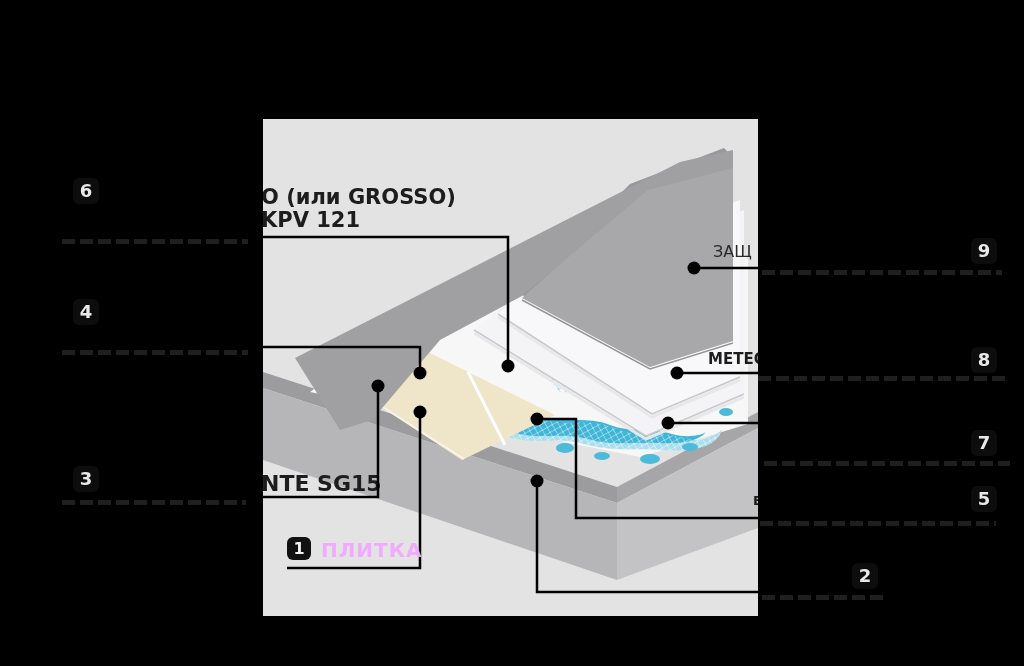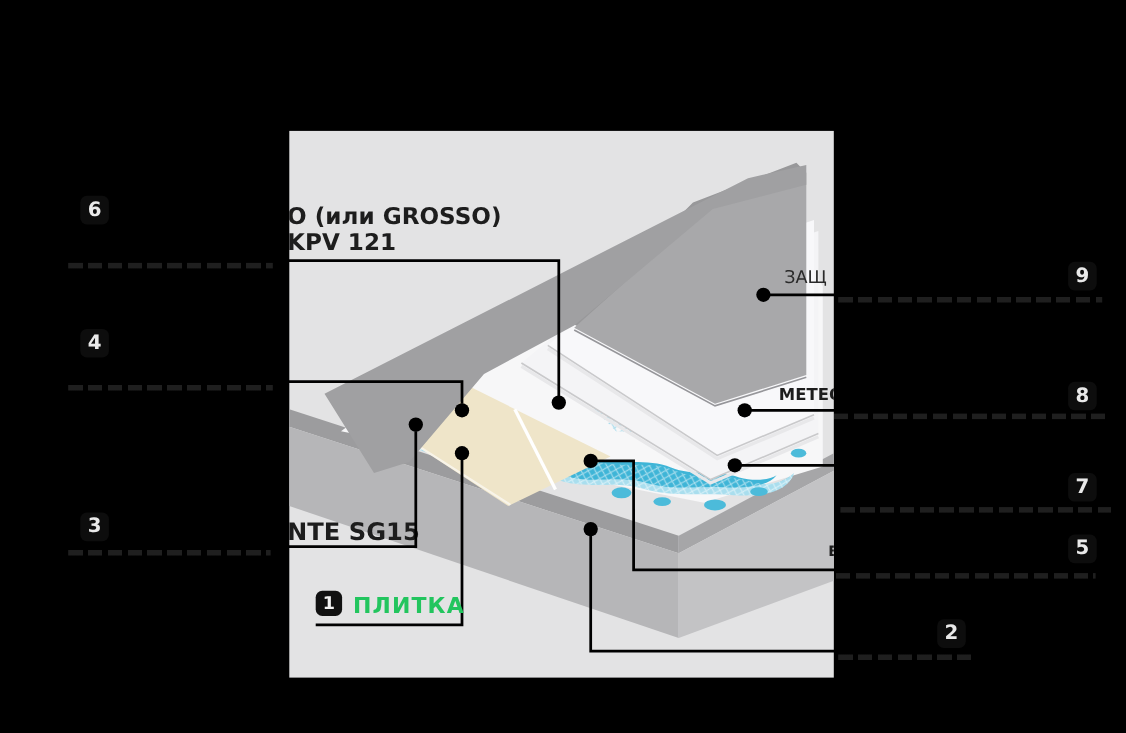--- a/index.html
+++ b/index.html
@@ -31,21 +31,21 @@
   .edgeshadow{stroke:#E8E8EA;stroke-width:3;fill:none;}
   .leader{stroke:#000;stroke-width:2.5;fill:none;}
   .dot{fill:#000;}
   .svgtitle{fill:#1D1D1D;font-family:"DejaVu Sans","Liberation Sans",sans-serif;font-weight:bold;}
   .svgtitle.light{font-weight:500;fill:#2A2A2A;}
   
   .badge{position:absolute;width:26px;height:26px;background:#0D0D0D;border-radius:6px;
          color:#E9E9E9;font-size:18px;font-weight:bold;display:flex;align-items:center;
          justify-content:center;line-height:1;}
   .badge.onpanel{background:#111111;color:#F2F2F2;}
-  .plitka-text{position:absolute;color:#22c55e;font-size:20px;font-weight:bold;letter-spacing:1px;}
+  .plitka-text{position:absolute;color:#f0abfc;font-size:20px;font-weight:bold;letter-spacing:1px;}
   .smudge{position:absolute;height:5px;
           background:repeating-linear-gradient(90deg,#1F1F1F 0 13px,transparent 13px 18px);}
 </style>
 </head>
 <body>
 
 <div id="stage">
 
   <svg id="artsvg" width="1024" height="666" viewBox="0 0 1024 666">
     <defs>

